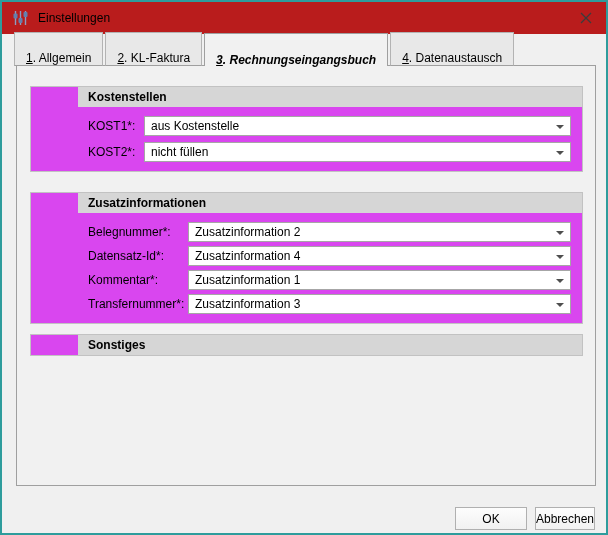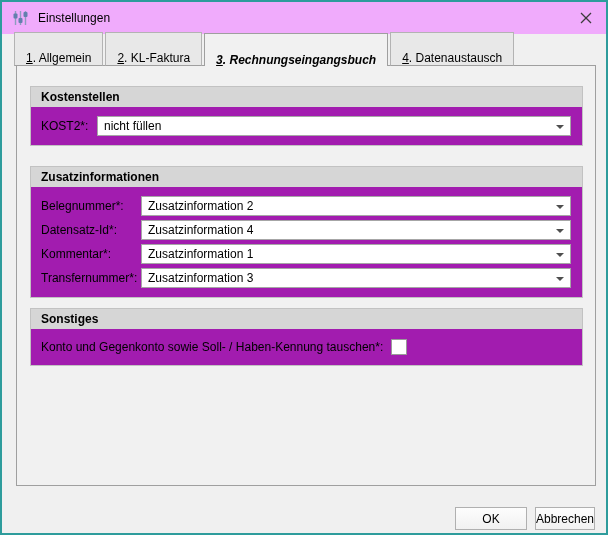--- a/index.html
+++ b/index.html
@@ -12,21 +12,21 @@
   .window {
     position: relative;
     width: 608px; height: 535px;
     border: 2px solid #2e9c9c;
     background: #f0f0f0;
     overflow: hidden;
   }
   
   .titlebar {
     position: absolute; top: 0; left: 0; right: 0; height: 32px;
-    background: #f0abfc;
+    background: #b91c1c;
     display: flex; align-items: center;
     padding-left: 10px;
   }
   .app-icon { display: inline-flex; width: 17px; height: 16px; }
   .title-text { margin-left: 9px; color: #000; }
   .close-btn {
     position: absolute; right: 7px; top: 4px;
     width: 26px; height: 24px;
     display: flex; align-items: center; justify-content: center;
     cursor: default;
@@ -58,21 +58,22 @@
   .panel {
     position: absolute; left: 14px; top: 63px;
     width: 580px; height: 421px;
     border: 1px solid #9f9f9f;
     background: #f1f1f1;
     z-index: 1;
   }
   .group {
     margin: 0 12px 0 13px;
     border: 1px solid #c2c2c2;
-    background: #a21caf;
+    background: #d946ef;
+    padding-left: 47px;
   }
   .group.kost   { margin-top: 20px; }
   .group.zusatz { margin-top: 20px; }
   .group.sonst  { margin-top: 10px; }
   .group-header {
     height: 20px;
     background: #d6d6d6;
     display: flex; align-items: center;
     padding-left: 10px;
     font-weight: bold;
@@ -160,20 +161,27 @@
       <u>4</u><span>. Datenaustausch</span>
     </div>
   </div>
 
   <div class="panel">
 
     <div class="group kost">
       <div class="group-header">Kostenstellen</div>
       <div class="group-body">
         <div class="row">
+          <span class="lbl">KOST1*:</span>
+          <div class="combo">
+            <span>aus Kostenstelle</span>
+            <span class="combo-arrow"></span>
+          </div>
+        </div>
+        <div class="row">
           <span class="lbl">KOST2*:</span>
           <div class="combo">
             <span>nicht füllen</span>
             <span class="combo-arrow"></span>
           </div>
         </div>
       </div>
     </div>
 
     <div class="group zusatz">
@@ -205,26 +213,20 @@
           <div class="combo">
             <span>Zusatzinformation 3</span>
             <span class="combo-arrow"></span>
           </div>
         </div>
       </div>
     </div>
 
     <div class="group sonst">
       <div class="group-header">Sonstiges</div>
-      <div class="group-body">
-        <div class="row">
-          <span>Konto und Gegenkonto sowie Soll- / Haben-Kennung tauschen*:</span>
-          <span class="checkbox"></span>
-        </div>
-      </div>
     </div>
 
   </div>
 
   <div class="footer">
     <div class="btn btn-ok">OK</div>
     <div class="btn btn-cancel">Abbrechen</div>
   </div>
 
 </div>

